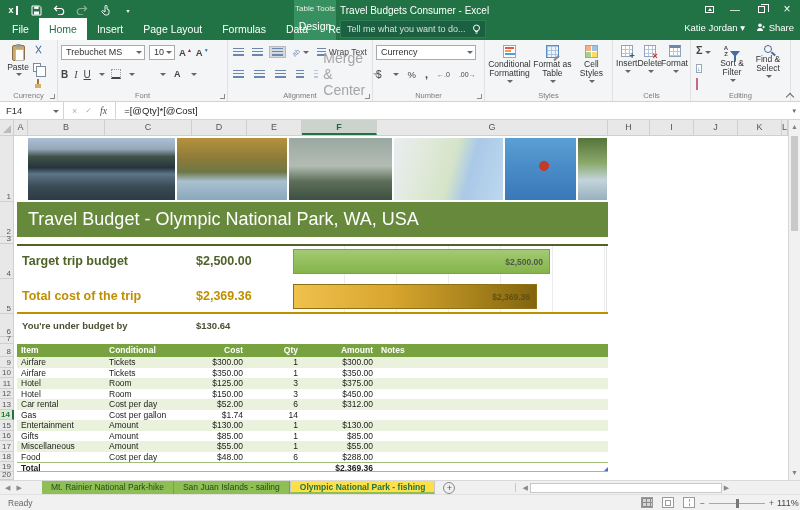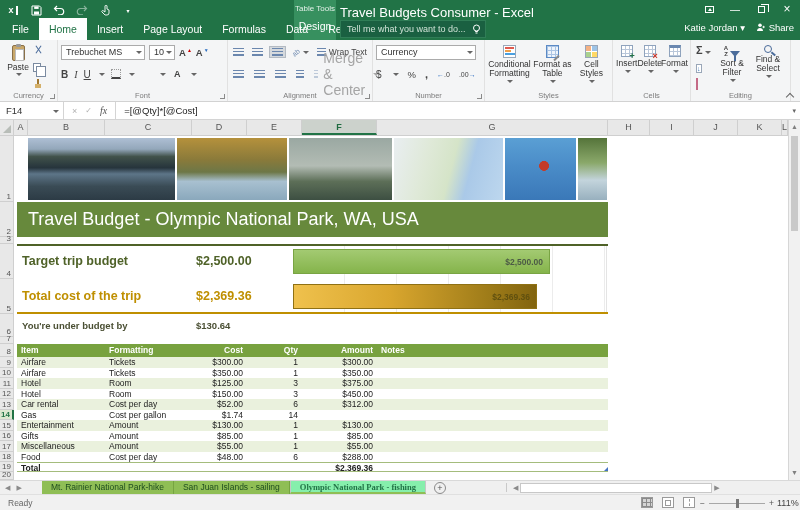--- a/index.html
+++ b/index.html
@@ -8,21 +8,21 @@
         font-family:"Liberation Sans",sans-serif; -webkit-font-smoothing:antialiased; }
 
   
   .titlebar{ position:absolute; top:0; left:0; right:0; height:40px; background:var(--green,#217346); }
   .qat{ position:absolute; top:3px; left:6px; display:flex; align-items:center; gap:9px; height:14px; }
   .qat .qi{ display:inline-flex; align-items:center; justify-content:center; width:14px; height:12px; }
   .xlogo{ color:#fff; font-weight:bold; font-size:9px; }
   .xlogo i{ font-style:normal; border-right:2px solid #fff; padding-right:1px; margin-left:1px; height:9px; display:inline-block;}
   .dim{ opacity:.45; }
   .qmini{ color:#fff; font-size:6px; }
-  .apptitle{ position:absolute; top:5px; left:340px; color:#fff; font-size:13px; white-space:nowrap; }
+  .apptitle{ position:absolute; top:5px; left:340px; color:#fff; font-size:10px; white-space:nowrap; }
   .ctx{ position:absolute; left:294px; top:0; width:42px; height:40px; background:#37905f; text-align:center; }
   .ctx .ctxlbl{ color:#e3f0e8; font-size:8px; padding-top:4px; }
   .ctx .ctxtab{ color:#fff; font-size:10.5px; line-height:22px; margin-top:2px; }
   .winctl{ position:absolute; top:0; right:0; display:flex; }
   .winctl .wbtn{ width:26px; height:18px; display:flex; align-items:center; justify-content:center; color:#fff; font-size:10px; }
   .rest{ width:7px; height:7px; border:1px solid #fff; position:relative; }
   .rest:before{ content:""; position:absolute; left:2px; top:-3px; width:7px; height:7px; border:1px solid #fff; border-bottom:none; border-left:none;}
   .ribopt{ width:9px; height:7px; border:1px solid #fff; position:relative;}
   .ribopt:before{content:""; position:absolute; left:2px; top:1px; border-left:2px solid transparent; border-right:2px solid transparent; border-bottom:3px solid #fff;}
 
@@ -152,21 +152,21 @@
   .vscroll{ position:absolute; right:0; top:120px; width:12px; height:360px; background:#f1f1f1; border-left:1px solid #d6d6d6;}
   .vscroll .arr{ height:14px; text-align:center; font-size:7px; color:#808080; line-height:14px;}
   .vscroll .thumb{ position:absolute; left:2px; right:2px; top:16px; height:95px; background:#c9c9c9;}
   .vscroll .arrb{ position:absolute; bottom:0; left:0; right:0; height:14px; text-align:center; font-size:7px; color:#808080; line-height:14px;}
 
   
   .tabbar{ position:absolute; left:0; top:480px; right:0; height:14px; background:#f0f0f0; border-top:1px solid #d9d9d9; display:flex; align-items:stretch; font-size:8.5px;}
   .snav{ width:30px; display:flex; align-items:center; gap:6px; padding-left:5px; color:#8a8a8a; font-size:7px;}
   .stabs{ display:flex; margin-left:12px;}
   .stab{ padding:0 9px; line-height:13px; background:#8fbe55; color:#1f4d1f; border-right:1px solid #76a441; white-space:nowrap;}
-  .stab.active{ background:#86efac; color:#217346; font-weight:bold; border:1px solid #c6c6c6; border-top:none; border-bottom:2px solid #8fbe55;font-family:Liberation Serif, serif;}
+  .stab.active{ background:#fde047; color:#217346; font-weight:bold; border:1px solid #c6c6c6; border-top:none; border-bottom:2px solid #8fbe55;}
   .addsheet{ width:12px; height:12px; border:1px solid #8a8a8a; border-radius:50%; color:#555; font-size:9px; line-height:10px; text-align:center; margin:1px 0 0 8px; flex:none;}
   .hsdiv{ width:1px; background:#c9c9c9; margin:2px 0 2px 60px;}
   .hscr{ display:flex; align-items:center; gap:2px; margin-left:6px; color:#8a8a8a; font-size:7px;}
   .htrack{ width:192px; height:10px; background:#fff; border:1px solid #c8c8c8;}
 
   
   .status{ position:absolute; left:0; top:494px; right:0; height:16px; background:#f1f1f1; border-top:1px solid #e0e0e0; font-size:8.5px; color:#666;}
   .ready{ position:absolute; left:8px; top:3px;}
   .views{ position:absolute; left:641px; top:2px; display:flex; gap:9px; align-items:center;}
   .vic{ width:12px; height:11px; border:1px solid #9a9a9a; background:#fff;}
@@ -513,21 +513,21 @@
         </div>
     </div>
 
     <div class="sumline" style="top:176px;background:var(--cost,#bf8f00);"></div>
     <div class="sumrow under" style="top:184px;color:var(--under,#4a4f33);">You're under budget by</div>
     <div class="sumval under" style="top:184px;color:var(--under,#4a4f33);">$130.64</div>
 
     <div class="tbl" id="tbl">
         <div class="trow thead">
           <div class="tc l" style="width: 88px;">Item</div>
-          <div class="tc l" style="width: 87px;">Formatting</div>
+          <div class="tc l" style="width: 87px;">Conditional</div>
           <div class="tc r" style="width: 55px;">Cost</div>
           <div class="tc r" style="width: 55px;">Qty</div>
           <div class="tc r" style="width: 75px;">Amount</div>
           <div class="tc l" style="width: 231px;">Notes</div>
         </div>
         <div class="trow band">
           <div class="tc l" style="width: 88px;">Airfare</div>
           <div class="tc l" style="width: 87px;">Tickets</div>
           <div class="tc r" style="width: 55px;">$300.00</div>
           <div class="tc r" style="width: 55px;">1</div>

